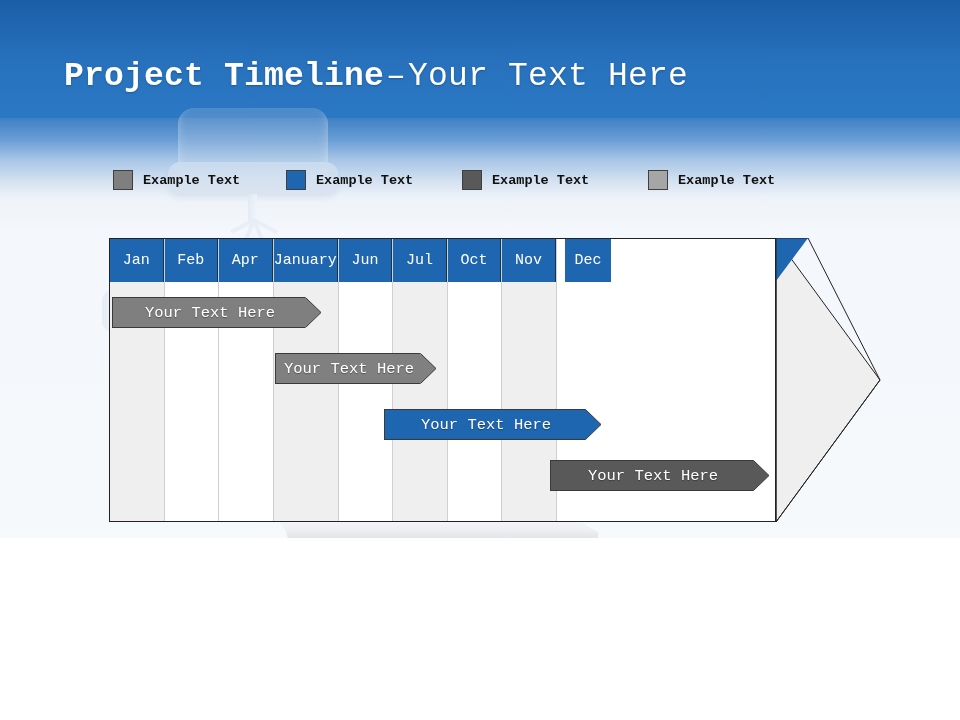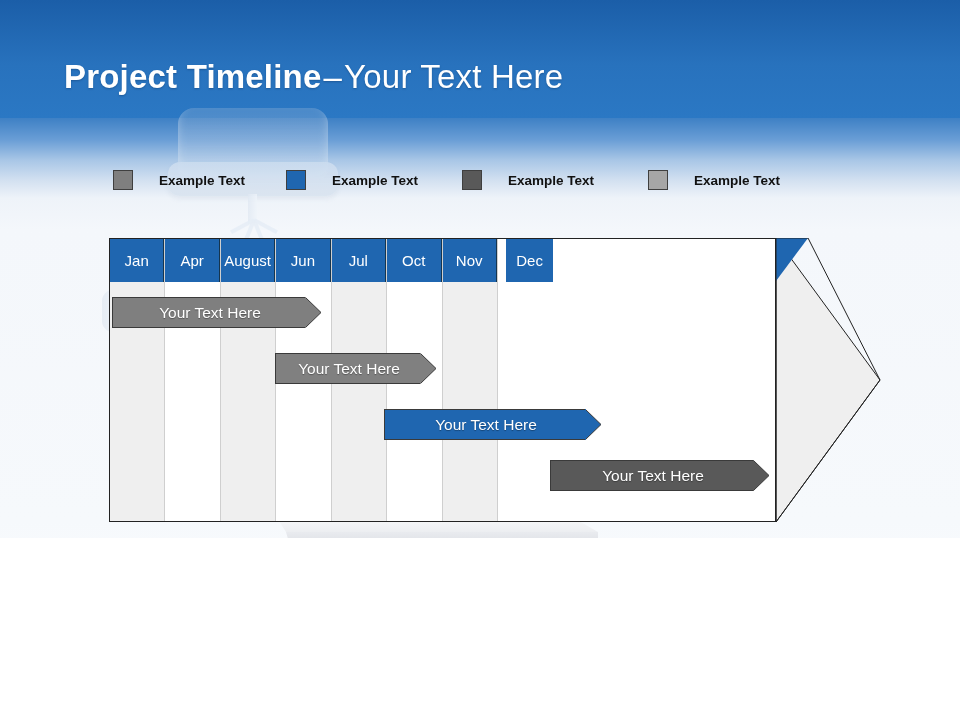--- a/index.html
+++ b/index.html
@@ -5,21 +5,21 @@
   html, body {
     margin: 0;
     padding: 0;
     background: #ffffff;
   }
   #slide {
     position: relative;
     width: 960px;
     height: 538px;
     overflow: hidden;
-    font-family: Liberation Sans, sans-serif;
+    font-family: Liberation Mono, monospace;
     background: #ffffff;
   }
 
   
   .bg-base {
     position: absolute;
     inset: 0;
     background: linear-gradient(to bottom,
                 #1e64b0 0px,
                 #1f68b4 60px,
@@ -105,21 +105,21 @@
   .title .strong { font-weight: bold; }
   .title .dash { font-weight: normal; padding: 0 2px; }
   .title .light { font-weight: normal; }
 
   
   .legend-item {
     position: absolute;
     top: 170px;
     display: flex;
     align-items: center;
-    gap: 26px;
+    gap: 10px;
     white-space: nowrap;
   }
   .legend-swatch {
     width: 20px; height: 20px;
     border: 1px solid #3f3f3f;
     box-sizing: border-box;
   }
   .legend-label {
     font-size: 13.5px;
     font-weight: bold;
@@ -281,24 +281,27 @@
       <polygon points="0,0 32,0 104,142 0,284" fill="none" stroke="#222222" stroke-width="1"></polygon>
     </svg>
   </div>
 
   <div class="tl">
     <div class="tl-grid">
       <div class="tl-col shade">
         <div class="tl-head">Jan</div>
       </div>
       <div class="tl-col">
+        <div class="tl-head">Feb</div>
+      </div>
+      <div class="tl-col">
         <div class="tl-head">Apr</div>
       </div>
       <div class="tl-col shade">
-        <div class="tl-head">August</div>
+        <div class="tl-head">January</div>
       </div>
       <div class="tl-col">
         <div class="tl-head">Jun</div>
       </div>
       <div class="tl-col shade">
         <div class="tl-head">Jul</div>
       </div>
       <div class="tl-col">
         <div class="tl-head">Oct</div>
       </div>

